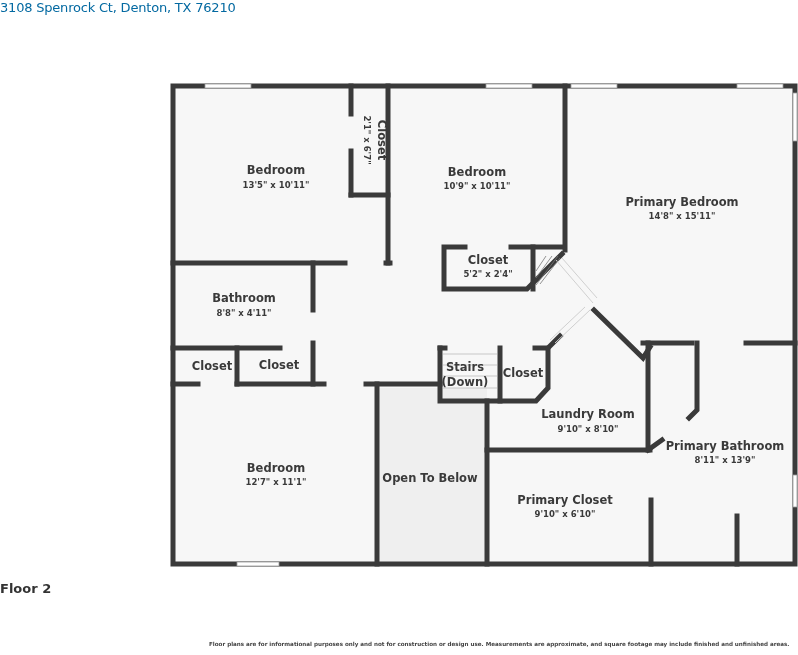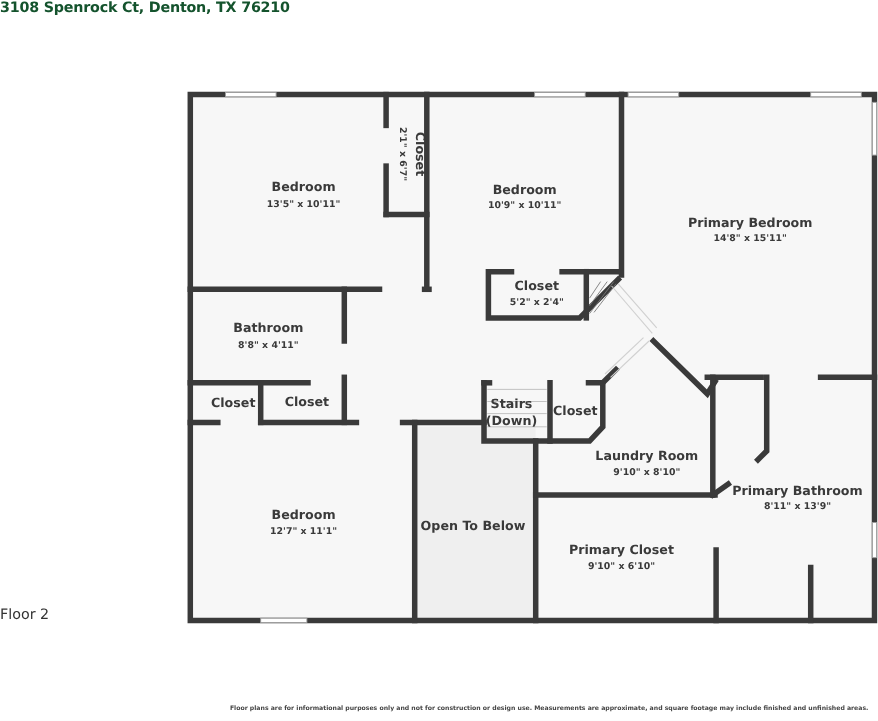--- a/index.html
+++ b/index.html
@@ -1,19 +1,19 @@
 <!DOCTYPE html>
 <html><head>
 <meta charset="utf-8">
 <style>
   html, body { margin: 0; padding: 0; background: #ffffff; }
   body { width: 798px; height: 655px; position: relative; overflow: hidden;
          font-family: "DejaVu Sans", "Liberation Sans", sans-serif; color: #3a3a3a; }
-  .address { position: absolute; left: 0; top: 0; font-size: 13px; font-weight: bold; color: #14532d; letter-spacing: -0.2px; }
-  .floor-label { position: absolute; left: 0; top: 552px; font-size: 13px; font-weight: normal; color: #333; }
+  .address { position: absolute; left: 0; top: 0; font-size: 13px; font-weight: normal; color: #0369a1; letter-spacing: -0.2px; }
+  .floor-label { position: absolute; left: 0; top: 581px; font-size: 13px; font-weight: bold; color: #333; }
   .disclaimer { position: absolute; left: 209px; top: 641px; font-size: 5.6px; font-weight: bold; color: #444; white-space: nowrap; }
   svg.plan { position: absolute; left: 0; top: 0; }
   .room-name { font-family: "DejaVu Sans", "Liberation Sans", sans-serif; font-weight: bold; font-size: 11.5px; fill: #3a3a3a; text-anchor: middle; }
   .room-dim { font-family: "DejaVu Sans", "Liberation Sans", sans-serif; font-size: 8.5px; font-weight: bold; fill: #3a3a3a; text-anchor: middle; }
 </style>
 </head>
 <body>
 
 <div class="address">3108 Spenrock Ct, Denton, TX 76210</div>
 

